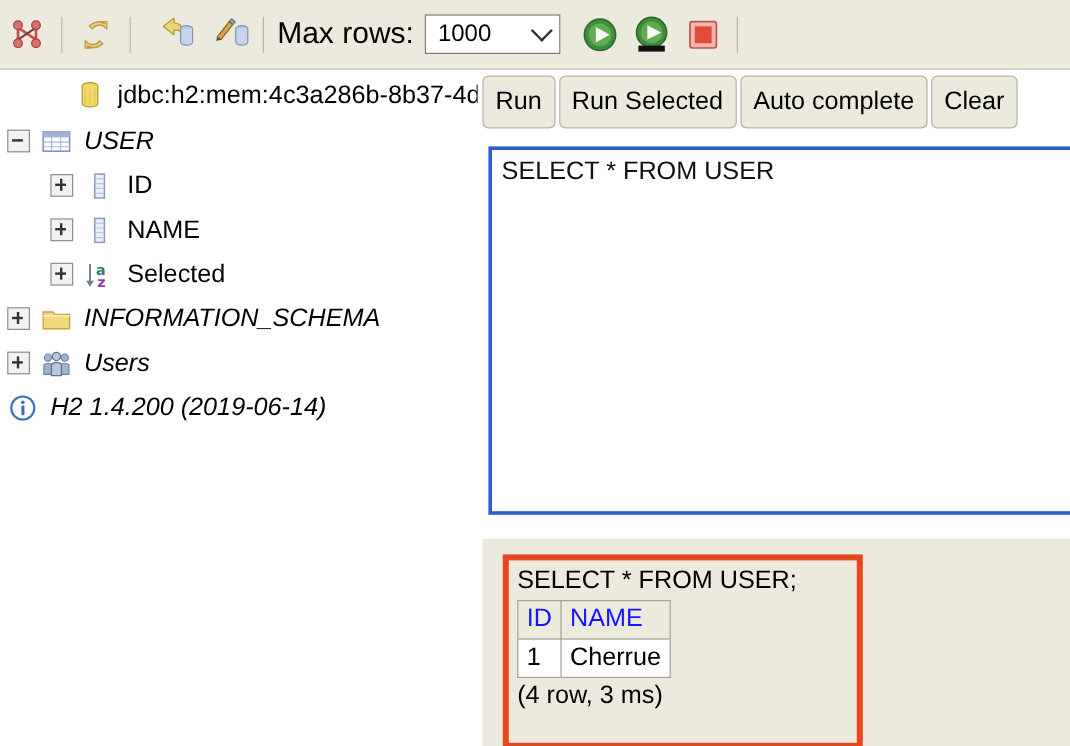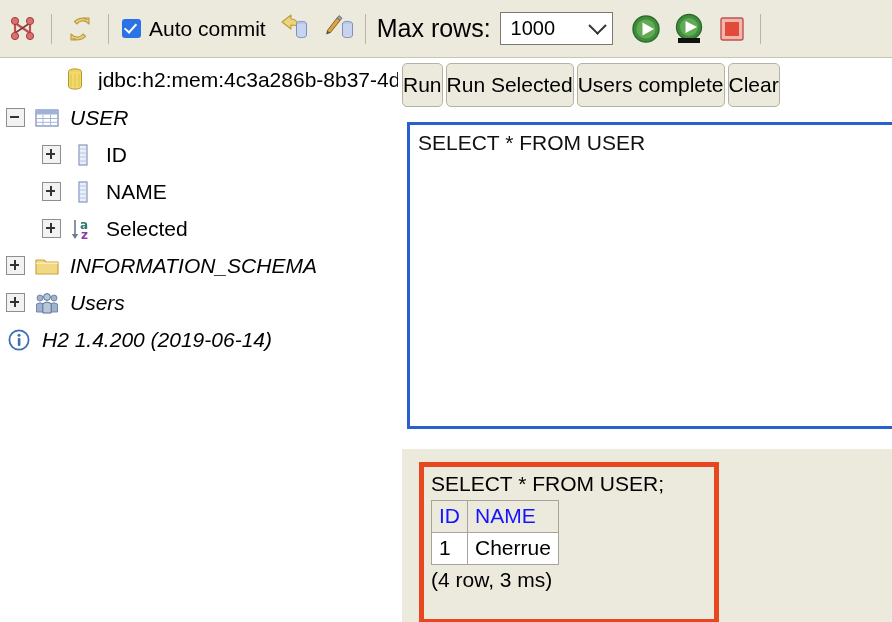--- a/index.html
+++ b/index.html
@@ -189,21 +189,21 @@
   .btn {
     height: 44px;
     background: #ece9dd;
     border: 1px solid #b6b2a2;
     border-radius: 5px;
     font-size: 21px;
     color: #000;
     display: flex;
     align-items: center;
     justify-content: center;
-    padding: 0 0;
+    padding: 0 10px;
     box-sizing: border-box;
     white-space: nowrap;
     font-family: "Liberation Sans", sans-serif;
   }
 
   .sql-editor {
     position: absolute;
     left: 5px; top: 63px;
     width: 520px;
     height: 307px;
@@ -294,24 +294,20 @@
 
     <span class="tb-icon">
       <svg width="34" height="34" viewBox="0 0 34 34">
         <path d="M20 6 L26 6 L26 12 L23.5 10 A7 7 0 0 0 14 12 L11.4 9.6 A10.5 10.5 0 0 1 24 7.5 Z" fill="#e8cf7a" stroke="#b99b3f" stroke-width="1.1" stroke-linejoin="round"></path>
         <path d="M14 28 L8 28 L8 22 L10.5 24 A7 7 0 0 0 20 22 L22.6 24.4 A10.5 10.5 0 0 1 10 26.5 Z" fill="#e8cf7a" stroke="#b99b3f" stroke-width="1.1" stroke-linejoin="round"></path>
       </svg>
     </span>
 
     <span class="tb-sep"></span>
 
-    <label class="chk-wrap">
-      <span class="chk"></span>
-      <span class="chk-label">Auto commit</span>
-    </label>
 
     <span style="width:12px;flex:none;"></span>
 
     <span class="tb-icon small">
       <svg width="32" height="30" viewBox="0 0 32 30">
         <path d="M13 5 L13 1 L4 8 L13 15 L13 11 C19 11 20 13 20 13 C20 7 17 5 13 5 Z" fill="#ecd37e" stroke="#bd9b3c" stroke-width="1.1" stroke-linejoin="round"></path>
         <ellipse cx="23.5" cy="10" rx="5" ry="2.6" fill="#b9c7e8" stroke="#7f90bb" stroke-width="1"></ellipse>
         <path d="M18.5 10 L18.5 21 A5 2.6 0 0 0 28.5 21 L28.5 10" fill="#c8d4ef" stroke="#7f90bb" stroke-width="1"></path>
       </svg>
     </span>
@@ -479,21 +475,21 @@
       </span>
       <span class="node-label">H2 1.4.200 (2019-06-14)</span>
     </div>
   </div>
 
   <div class="right-panel">
 
     <div class="btn-bar">
       <button class="btn">Run</button>
       <button class="btn">Run Selected</button>
-      <button class="btn">Users complete</button>
+      <button class="btn">Auto complete</button>
       <button class="btn">Clear</button>
     </div>
 
     <div class="sql-editor">SELECT * FROM USER</div>
 
     <div class="results-panel">
       <div class="result-box">
         <div class="result-sql">SELECT * FROM USER;</div>
         <table class="result-table">
           <thead>

